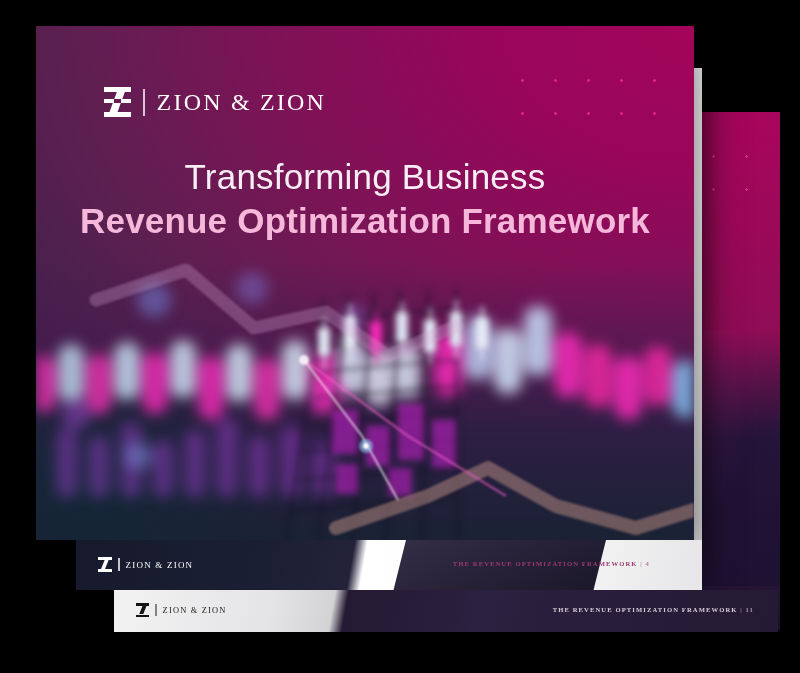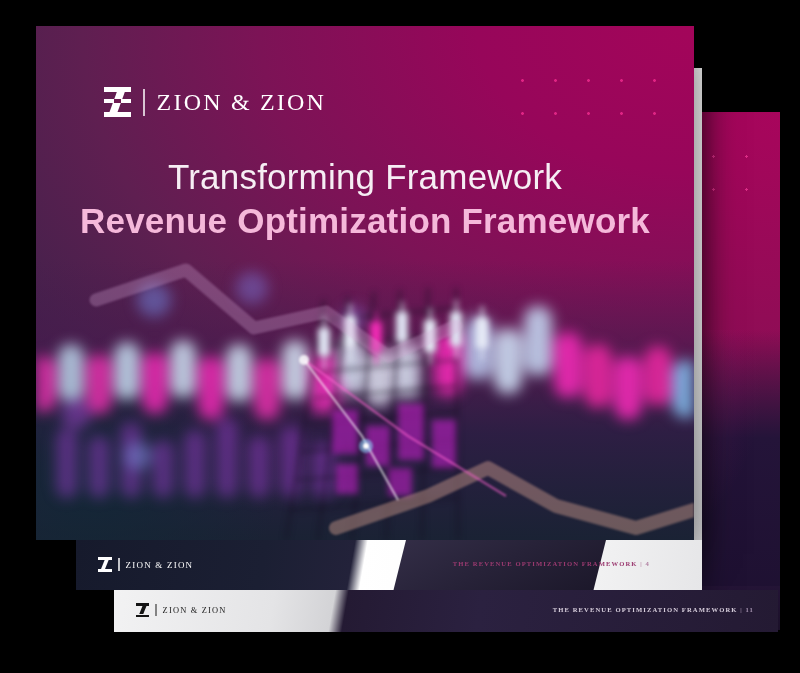--- a/index.html
+++ b/index.html
@@ -196,21 +196,21 @@
         <i class="bar" style="left:0;top:11.5px;width:27px;height:4px;"></i>
         <i class="bar" style="left:0;bottom:0;width:27px;height:5px;"></i>
         <i class="bar" style="left:9px;top:4.5px;width:8px;height:21px;transform:skewX(-20deg);"></i>
         <i class="bar" style="left:9.5px;top:11.5px;width:7px;height:4px;background:#6f1a52;"></i>
       </span>
       <span class="logo-div" style="height:27px;margin:0 12px;"></span>
       <span class="logo-word" style="font-size:24px;letter-spacing:2.2px;">ZION &amp; ZION</span>
     </div>
 
     <div class="headline">
-      <span class="l1">Transforming Framework</span>
+      <span class="l1">Transforming Business</span>
       <span class="l3">Revenue Optimization Framework</span>
     </div>
 
     <div class="chartart">
       <div class="base"></div>
       <div class="darkleft"></div>
 
       <div class="blurwrap">
         <svg viewBox="0 0 658 280" preserveAspectRatio="none">
           <g opacity="0.85">

